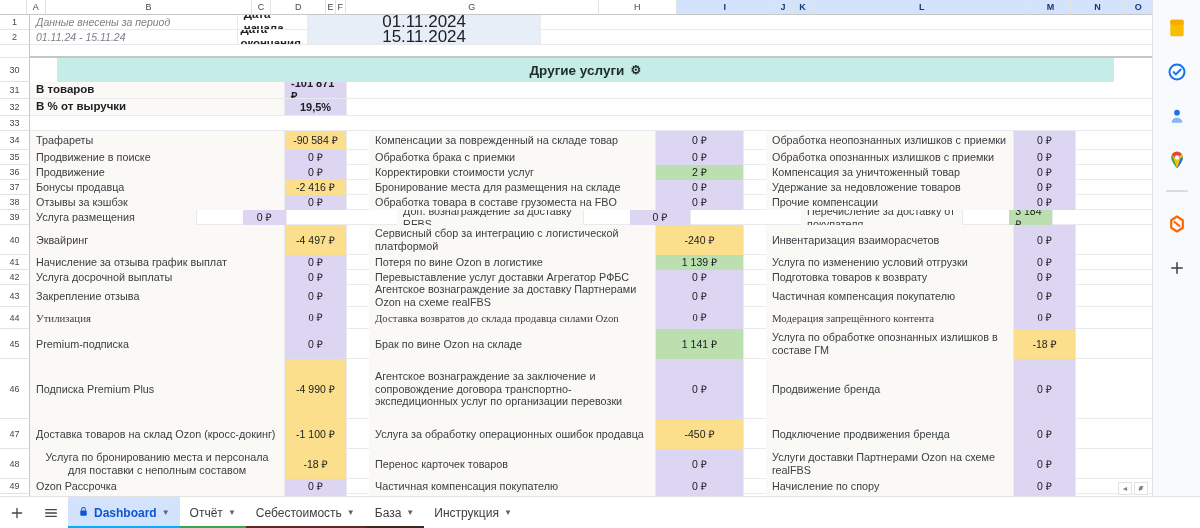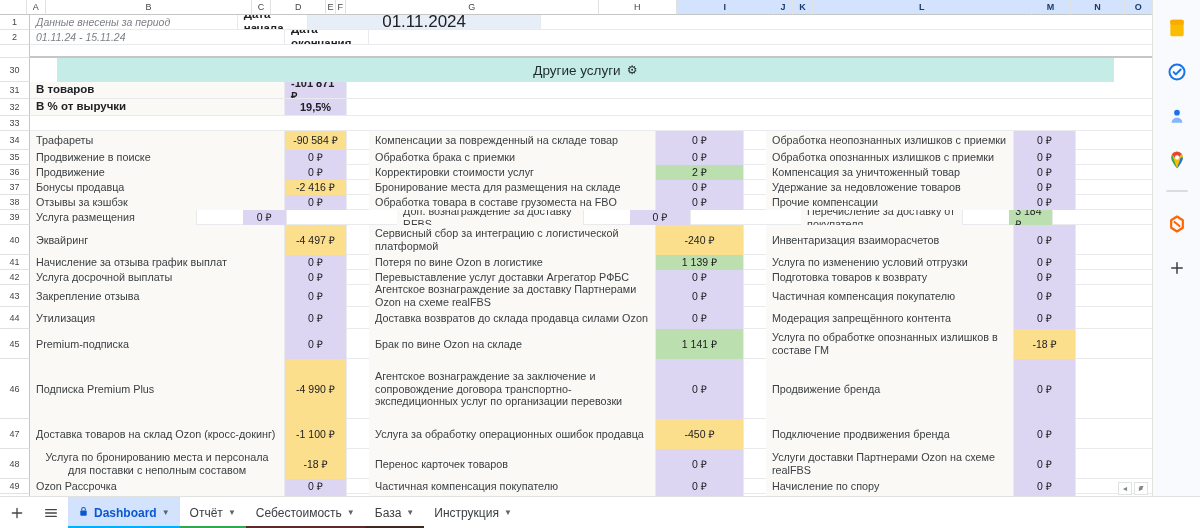--- a/index.html
+++ b/index.html
@@ -37,21 +37,21 @@
 
   
   .meta-label { font-style: italic; color: #7b7f85; font-size: 10.5px; }
   .meta-bold { font-weight: bold; font-size: 11.5px; justify-content: flex-end; }
   .meta-val { background: #e8eef7; justify-content: center; font-size: 17px; }
 
   .gap-row { background: #fff; }
 
   
   .title-band { background: #c5ece6; display: flex; align-items: center; justify-content: center;
-                font-weight: normal; font-size: 13.5px; color: #1f2a2b; margin-left: 27px; }
+                font-weight: bold; font-size: 13.5px; color: #1f2a2b; margin-left: 27px; }
 
   
   .sum-label { background: #faf9f6; font-weight: bold; font-size: 11.5px; }
   .sum-val { background: #ddd6f3; justify-content: center; font-weight: bold; font-size: 11px; }
 
   
   .lbl { background: #faf9f6; color: #3c4043; font-size: 10.8px; }
   .v { justify-content: center; font-size: 10.5px; color: #202124; }
   .v-zero { background: #ddd6f3; }
   .v-neg  { background: #fcdf8c; }
@@ -147,20 +147,21 @@
       <div class="srow" style="height:15px">
         <div class="cell w-lbl1 meta-label">Данные внесены за период</div>
         <div class="cell w-v1 meta-bold" style="width:84px">Дата начала</div>
         <div class="cell meta-val" style="width:287px">01.11.2024</div>
         <div class="cell blank" style="width:756px;background:#fff"></div>
       </div>
 
       <div class="srow" style="height:15px">
         <div class="cell w-lbl1 meta-label">01.11.24 - 15.11.24</div>
         <div class="cell w-v1 meta-bold" style="width:84px">Дата окончания</div>
+        <div class="cell meta-val" style="width:287px">15.11.2024</div>
         <div class="cell blank" style="width:756px;background:#fff"></div>
       </div>
 
       <div style="height:13px;background:#fff;border-bottom:2px solid #c4c7c5"></div>
 
       <div class="srow" style="height:24px;border-bottom:none">
         <div class="title-band" style="width:1083px;height:24px">
           <span>Другие услуги</span>
           <span style="margin-left:6px;font-size:12px">⚙</span>
         </div>
@@ -286,21 +287,21 @@
             <div class="cell lbl" style="width: 255px; height: 22px;">Закрепление отзыва</div>
             <div class="cell v v-zero" style="width: 62px; height: 22px;">0 ₽</div>
             <div class="cell blank" style="width: 22px; height: 22px;"></div>
             <div class="cell lbl" style="width: 287px; height: 22px;">Агентское вознаграждение за доставку Партнерами Ozon на схеме realFBS</div>
             <div class="cell v v-zero" style="width: 88px; height: 22px;">0 ₽</div>
             <div class="cell blank" style="width: 22px; height: 22px;"></div>
             <div class="cell lbl" style="width: 248px; height: 22px;">Частичная компенсация покупателю</div>
             <div class="cell v v-zero" style="width: 62px; height: 22px;">0 ₽</div>
             <div class="cell blank" style="width: 76px; height: 22px;"></div>
           </div>
-          <div class="srow" style="height: 22px;">
+          <div class="srow" style="height: 22px; font-family: Liberation Serif, serif;">
             <div class="cell lbl" style="width: 255px; height: 22px;">Утилизация</div>
             <div class="cell v v-zero" style="width: 62px; height: 22px;">0 ₽</div>
             <div class="cell blank" style="width: 22px; height: 22px;"></div>
             <div class="cell lbl" style="width: 287px; height: 22px;">Доставка возвратов до склада продавца силами Ozon</div>
             <div class="cell v v-zero" style="width: 88px; height: 22px;">0 ₽</div>
             <div class="cell blank" style="width: 22px; height: 22px;"></div>
             <div class="cell lbl" style="width: 248px; height: 22px;">Модерация запрещённого контента</div>
             <div class="cell v v-zero" style="width: 62px; height: 22px;">0 ₽</div>
             <div class="cell blank" style="width: 76px; height: 22px;"></div>
           </div>

